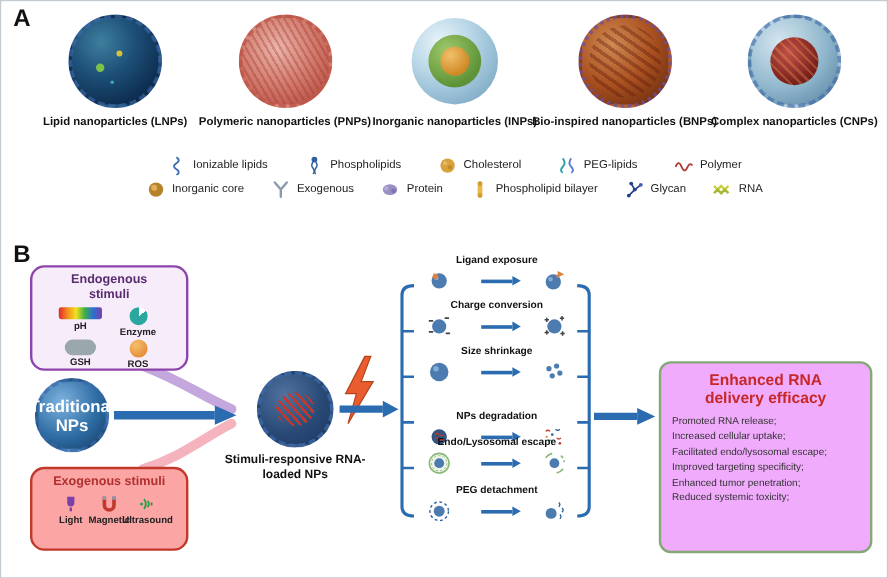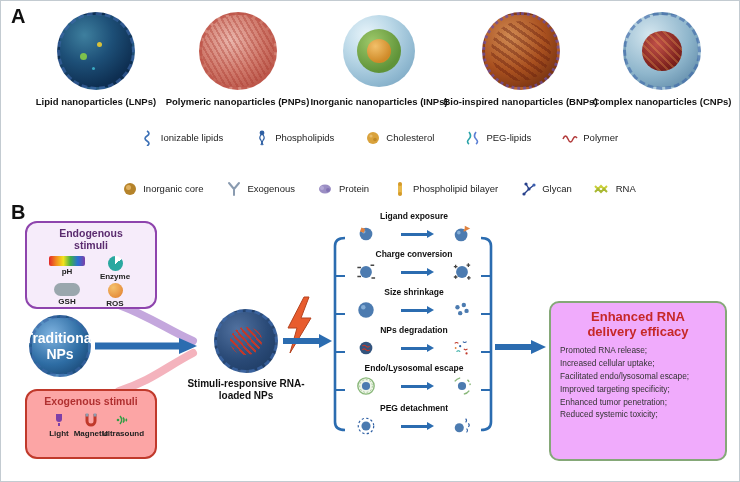--- a/index.html
+++ b/index.html
@@ -35,21 +35,21 @@
           border:3px dashed rgba(62,104,168,.6);}
   .cnp-core{position:absolute;left:50%;top:50%;transform:translate(-50%,-50%);width:40px;height:40px;
           border-radius:50%;background:radial-gradient(circle at 38% 32%,#c05048,#7e221e 65%,#5c1512);}
   .cnp-core::before{content:"";position:absolute;inset:0;border-radius:50%;
           background:repeating-linear-gradient(45deg,rgba(255,190,90,.25) 0 2px,transparent 2px 6px);}
   .np-label{font-weight:bold;font-size:9.5px;color:#111;margin-top:3px;text-align:center;white-space:nowrap;}
 
   
   .legend-row{position:absolute;left:0;right:0;display:flex;justify-content:center;align-items:center;padding-left:17px;}
   #legend1{top:128px;gap:30px;}
-  #legend2{top:179px;gap:22px;}
+  #legend2{top:148px;gap:22px;}
   .legend-item{display:flex;align-items:center;gap:5px;font-size:9.5px;color:#222;}
   .licon{width:17px;height:17px;display:inline-flex;align-items:center;justify-content:center;}
 
   
   .stim-box{position:absolute;box-sizing:border-box;border-radius:12px;padding:4px 16px;}
   #endo-box{left:24px;top:220px;width:132px;height:88px;border:2px solid #8e44ad;background:#f6ecfa;}
   #exo-box{left:24px;top:388px;width:132px;height:70px;border:2px solid #c0392b;background:#fca5a5;}
   .stim-title{text-align:center;font-weight:bold;font-size:10.5px;}
   #endo-box .stim-title{color:#5b2c6f;}
   #exo-box .stim-title{color:#b03030;}
@@ -387,21 +387,21 @@
         <svg viewBox="0 0 22 22" width="20" height="20">
             <circle cx="6" cy="8" r="2.4" fill="#4c7bb0"></circle>
             <circle cx="13" cy="5.5" r="2.4" fill="#4c7bb0"></circle>
             <circle cx="9" cy="14.5" r="2.4" fill="#4c7bb0"></circle>
             <circle cx="16" cy="12" r="2.4" fill="#4c7bb0"></circle>
           </svg>
       </span>
     </div>
   </div>
 
-  <div class="proc-row" style="top:324px">
+  <div class="proc-row" style="top:340px">
     <div class="proc-label">NPs degradation</div>
     <div class="proc-icons">
       <span class="picon">
         <svg viewBox="0 0 22 22" width="20" height="20">
             <circle cx="11" cy="11" r="7" fill="#33547e"></circle>
             <path d="M7 9 q2 -2 4 0 q2 2 4 0 M7 13 q2 -2 4 0 q2 2 4 0" stroke="#c0392b" stroke-width="1.2" fill="none"></path>
           </svg>
       </span>
       <span class="mini-arrow"></span>
       <span class="picon">

